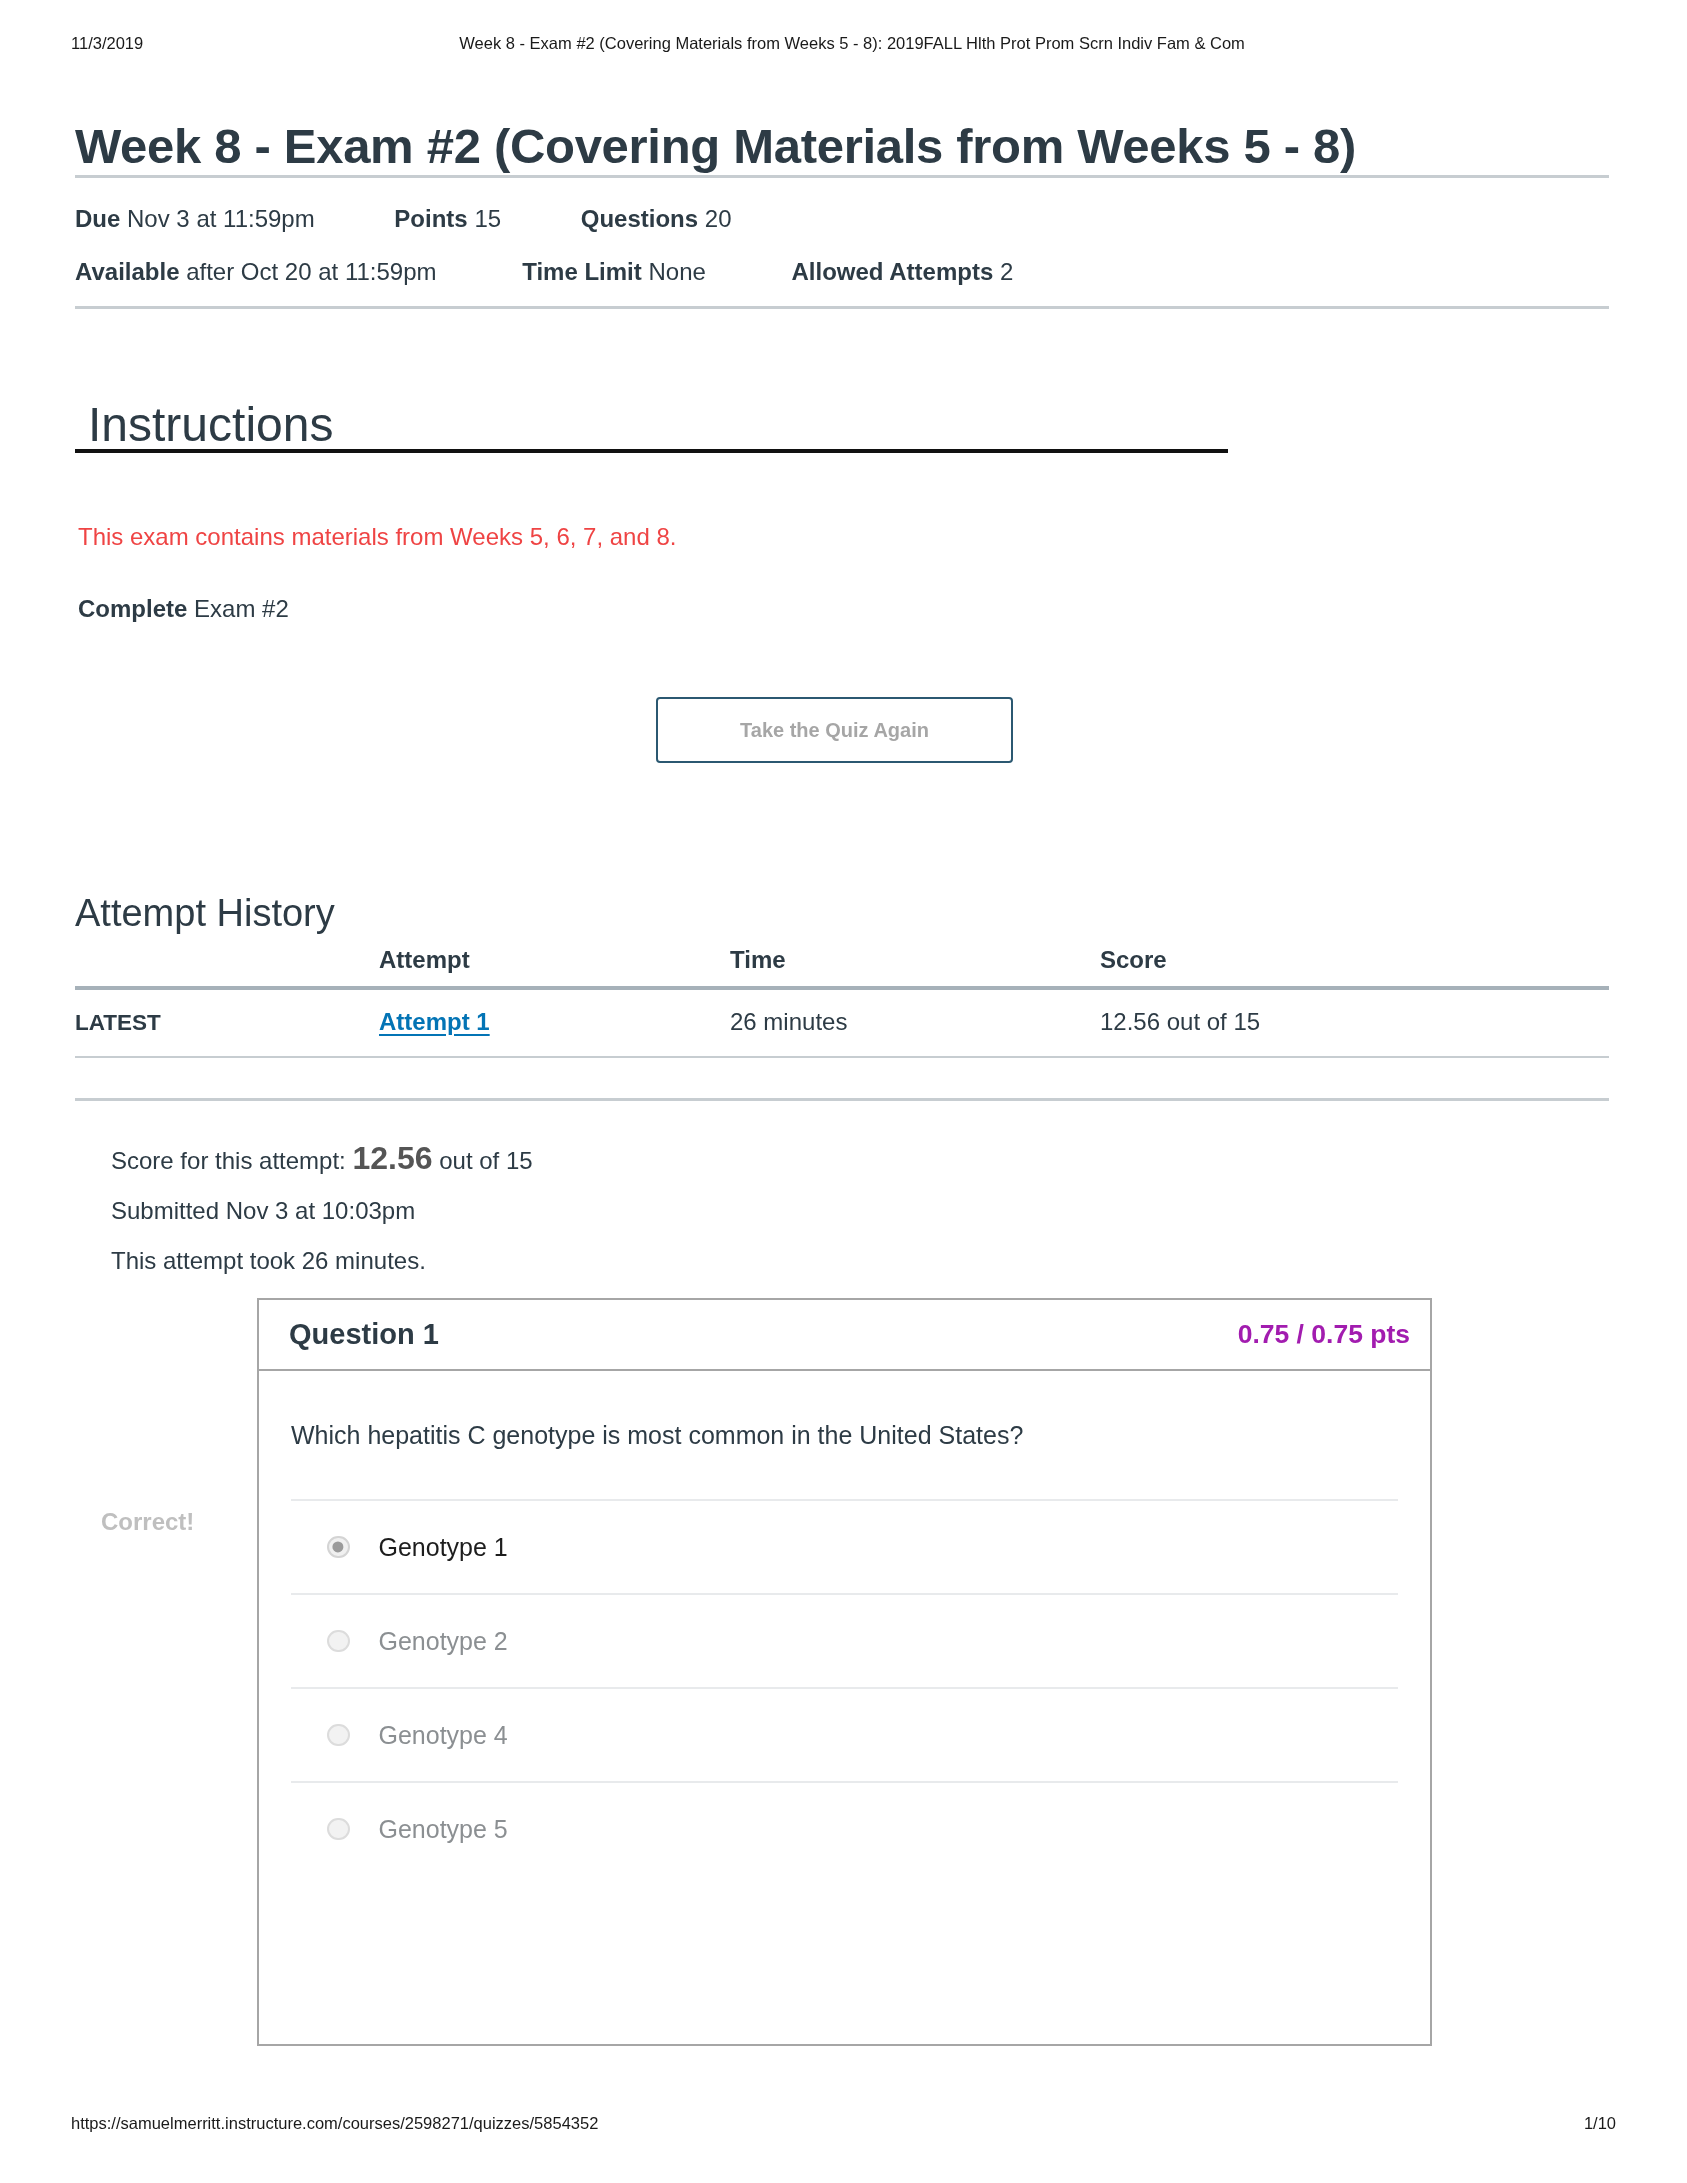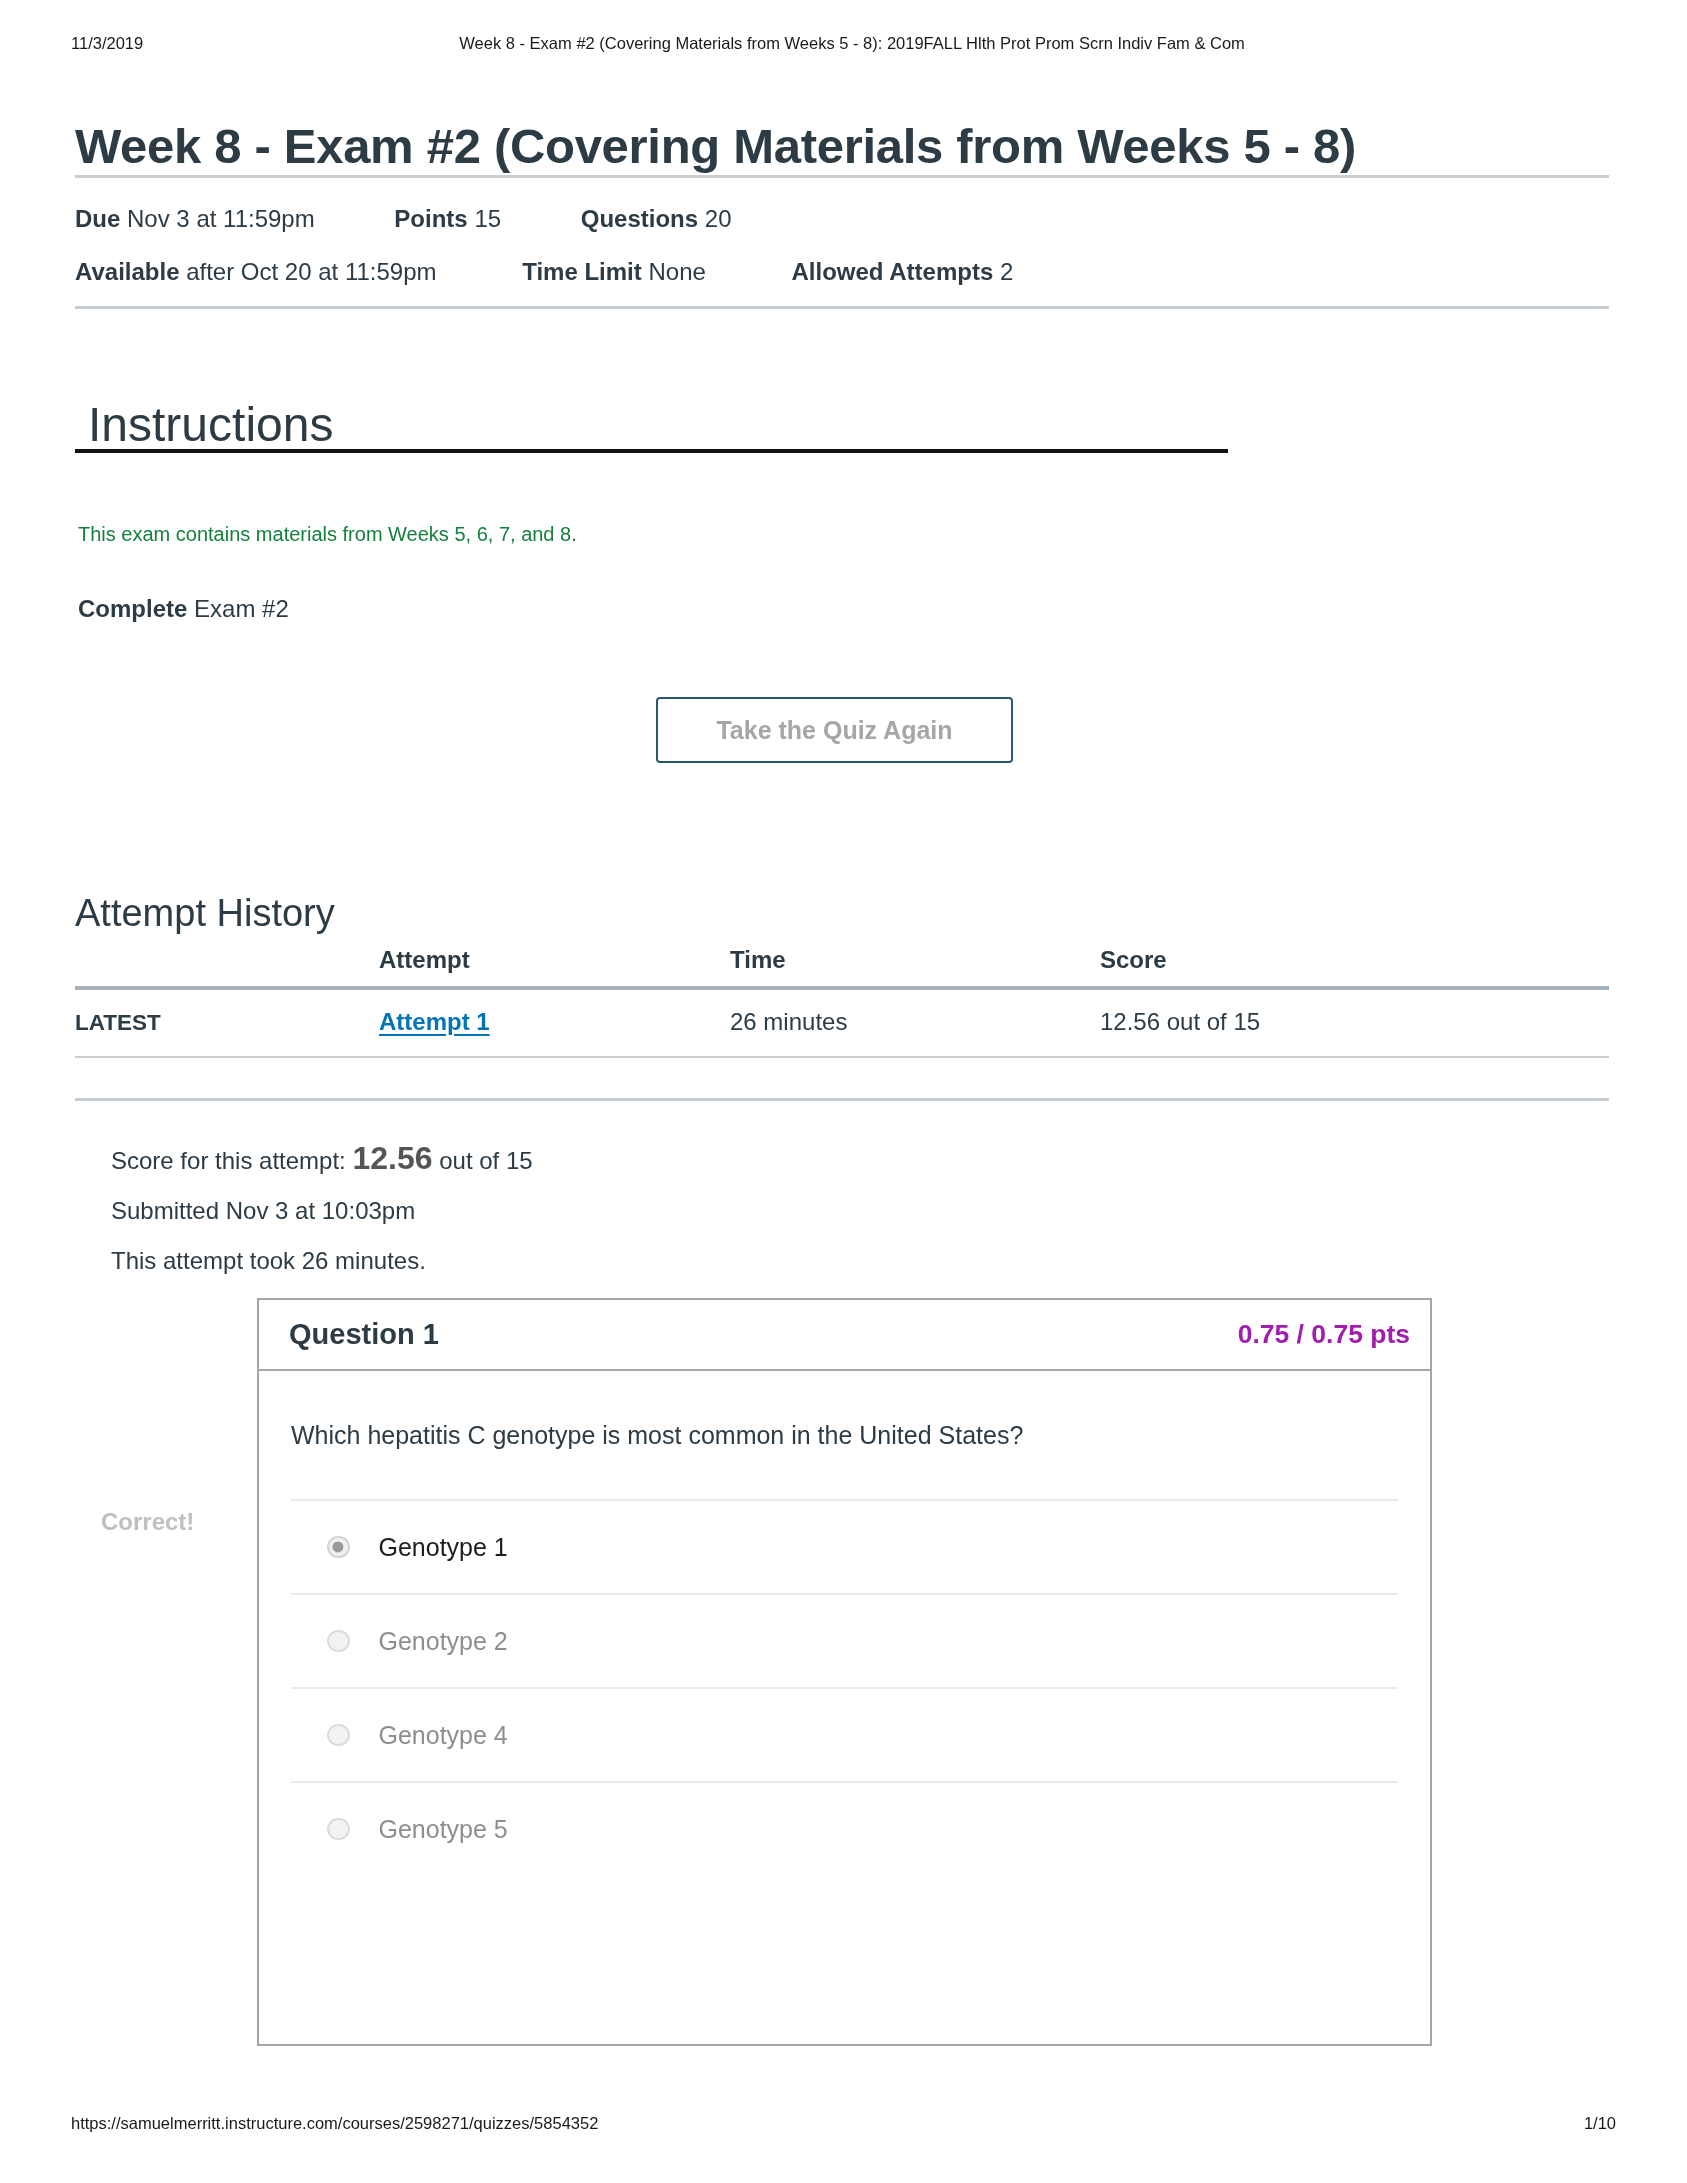--- a/index.html
+++ b/index.html
@@ -107,22 +107,22 @@
     left: 75px;
     width: 1153px;
     height: 4px;
     background: #111111;
   }
 
   .instr-line1 {
     position: absolute;
     top: 523px;
     left: 78px;
-    font-size: 20px;
-    color: #15803d;
+    font-size: 24px;
+    color: #ef4444;
   }
   .instr-line2 {
     position: absolute;
     top: 595px;
     left: 78px;
     font-size: 24px;
     color: #2D3B45;
   }
   .instr-line2 b { font-weight: bold; }
 
@@ -130,21 +130,21 @@
     position: absolute;
     top: 697px;
     left: 656px;
     width: 357px;
     height: 66px;
     box-sizing: border-box;
     border: 2.6px solid #2B5871;
     border-radius: 4px;
     background: #ffffff;
     color: #a6a6a6;
-    font-size: 25px;
+    font-size: 20px;
     font-weight: bold;
     font-family: "Liberation Sans", sans-serif;
     display: flex;
     align-items: center;
     justify-content: center;
     cursor: pointer;
     padding: 0;
   }
 
   .attempt-history-heading {

